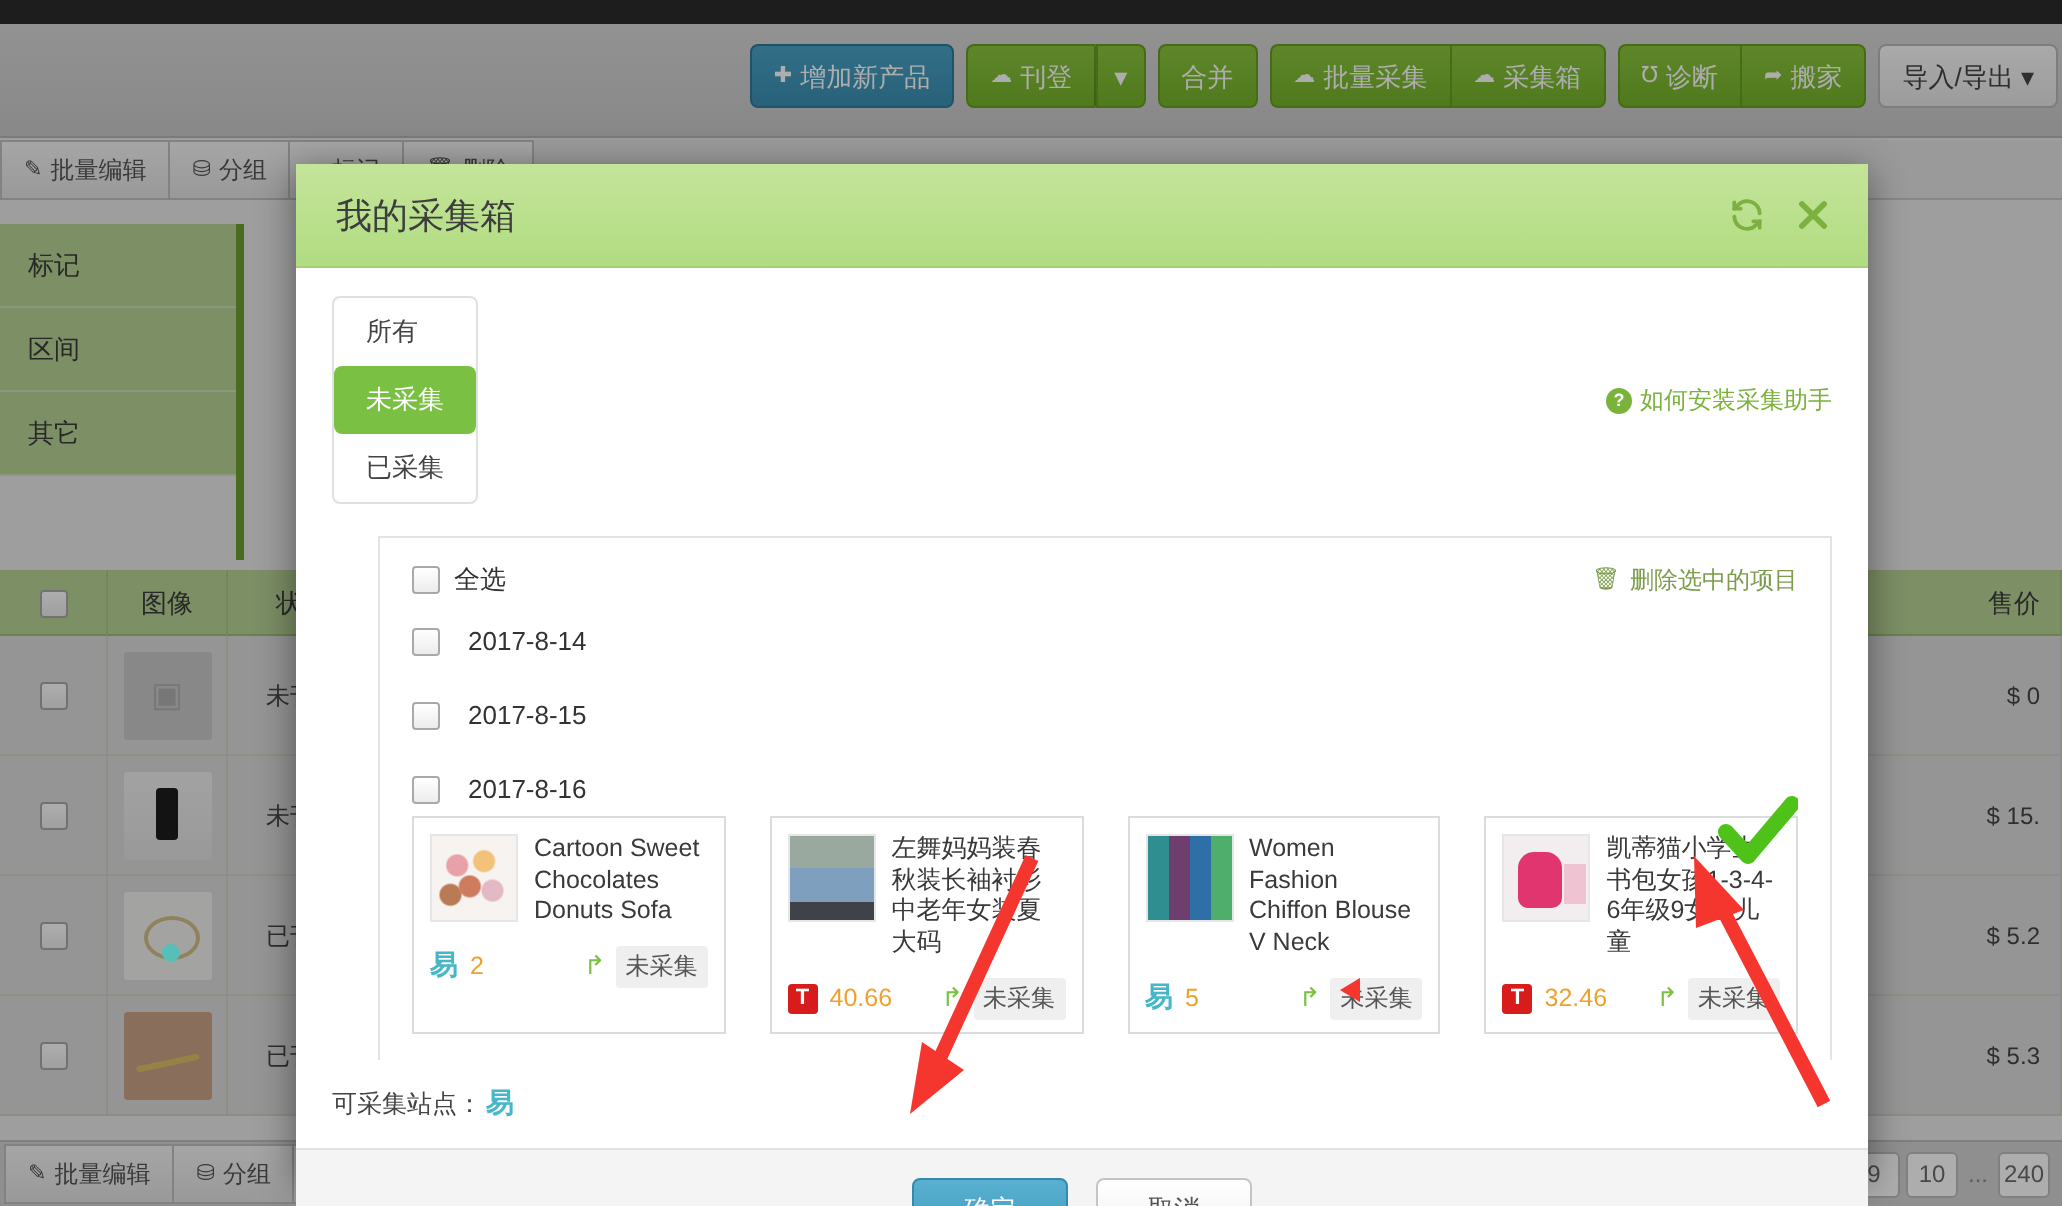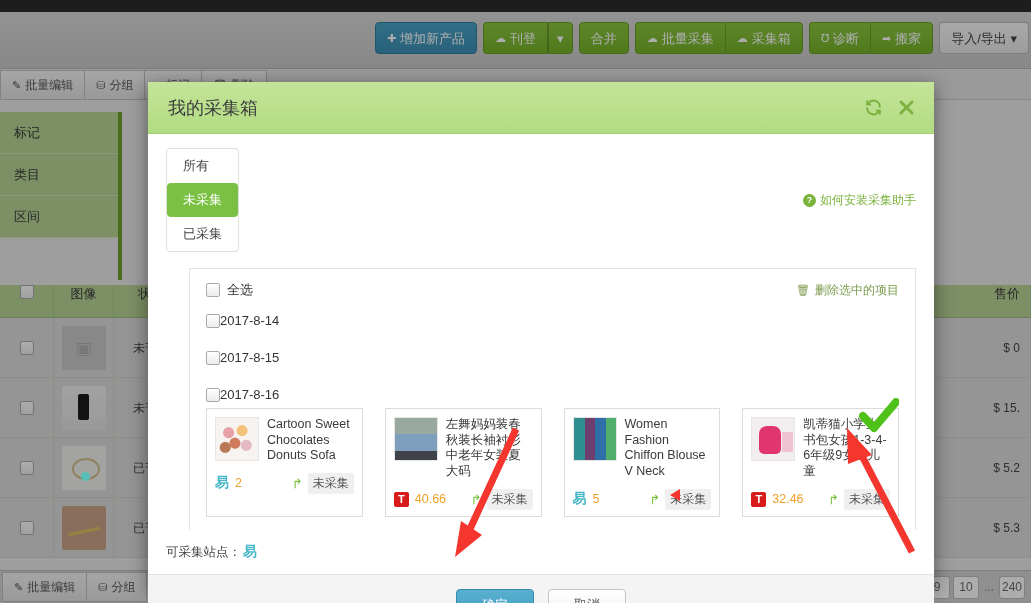--- a/index.html
+++ b/index.html
@@ -56,21 +56,21 @@
   .rail-item {
     height:42px; display:flex; align-items:center; padding-left:14px;
     background:#b7d395; border-bottom:1px solid #cfe0b7; color:#3b3b3b; font-size:13px;
     cursor:pointer;
   }
   .rail-edge { position:absolute; left:118px; top:112px; width:4px; height:168px; background:#6ea02e; }
 
   
   .table { position:absolute; left:0; top:285px; width:1031px; }
   .thead { display:flex; height:33px; background:#b7d395; border-bottom:1px solid #9cbd77;}
-  .th { display:flex; align-items:flex-start; justify-content:center; font-size:13px; color:#3d3d3d;
+  .th { display:flex; align-items:center; justify-content:center; font-size:13px; color:#3d3d3d;
         border-right:1px solid #a8c887; height:33px; }
   .trow { display:flex; height:60px; background:#dcdcdc; border-bottom:1px solid #cdd3c4; }
   .td { display:flex; align-items:center; justify-content:center; border-right:1px solid #cdd3c4;
         font-size:12px; color:#444; height:60px; }
   .c-chk  { width:54px; }
   .c-img  { width:60px; }
   .c-stat { width:75px; }
   .c-flex { flex:1; }
   .c-price{ width:100px; justify-content:flex-end; padding-right:10px; }
   .chkbox {
@@ -126,21 +126,21 @@
   .qmark { width:13px;height:13px;border-radius:50%;background:#7ab33b;color:#fff;
            font-size:9px;display:flex;align-items:center;justify-content:center;font-weight:bold;}
 
   .panel { margin-top:16px; border:1px solid #e3e3e3; height:290px;
            padding:12px 16px; overflow:hidden; background:#fff;margin-left:23px; }
   .panel-top { display:flex; align-items:center; justify-content:space-between; }
   .cklabel { display:flex; align-items:center; gap:7px; font-size:13px; color:#333; cursor:pointer;}
   .dellink { display:flex;align-items:center;gap:5px;color:#7c9c4e;font-size:12px;cursor:pointer;}
 
   .dategrp { margin-top:14px; }
-  .daterow { display:flex; align-items:center; gap:0; font-size:13px; color:#333;
+  .daterow { display:flex; align-items:center; gap:14px; font-size:13px; color:#333;
              margin-bottom:22px; cursor:pointer;}
 
   .cards { display:flex; gap:22px; margin-top:-8px; }
   .card { width:192px; border:1px solid #dcdcdc; background:#fff; padding:8px 8px 6px 8px; position:relative;}
   .card-top { display:flex; gap:8px; }
   .card-img { width:44px;height:44px;flex:none;border:1px solid #e6e6e6;overflow:hidden;position:relative;}
   .card-title { font-size:12.5px; line-height:1.25; color:#3a3a3a; }
   .card-title.cn { font-size:12.5px; }
   .card-bot { display:flex; align-items:center; margin-top:9px; gap:6px; }
   .site-yi { color:#45b7c8; font-weight:bold; font-size:14px; }
@@ -255,24 +255,24 @@
         <span>删除</span>
       </div>
     </div>
   </div>
 
   <div class="rail">
     <div class="rail-item">
       <span>标记</span>
       </div>
     <div class="rail-item">
-      <span>类目</span>
+      <span>区间</span>
       </div>
     <div class="rail-item">
-      <span>区间</span>
+      <span>其它</span>
       </div>
   </div>
   <div class="rail-edge"></div>
 
   <div class="table">
     <div class="thead">
       <div class="th c-chk">
         <span class="chkbox"></span>
       </div>
       <div class="th c-img">

